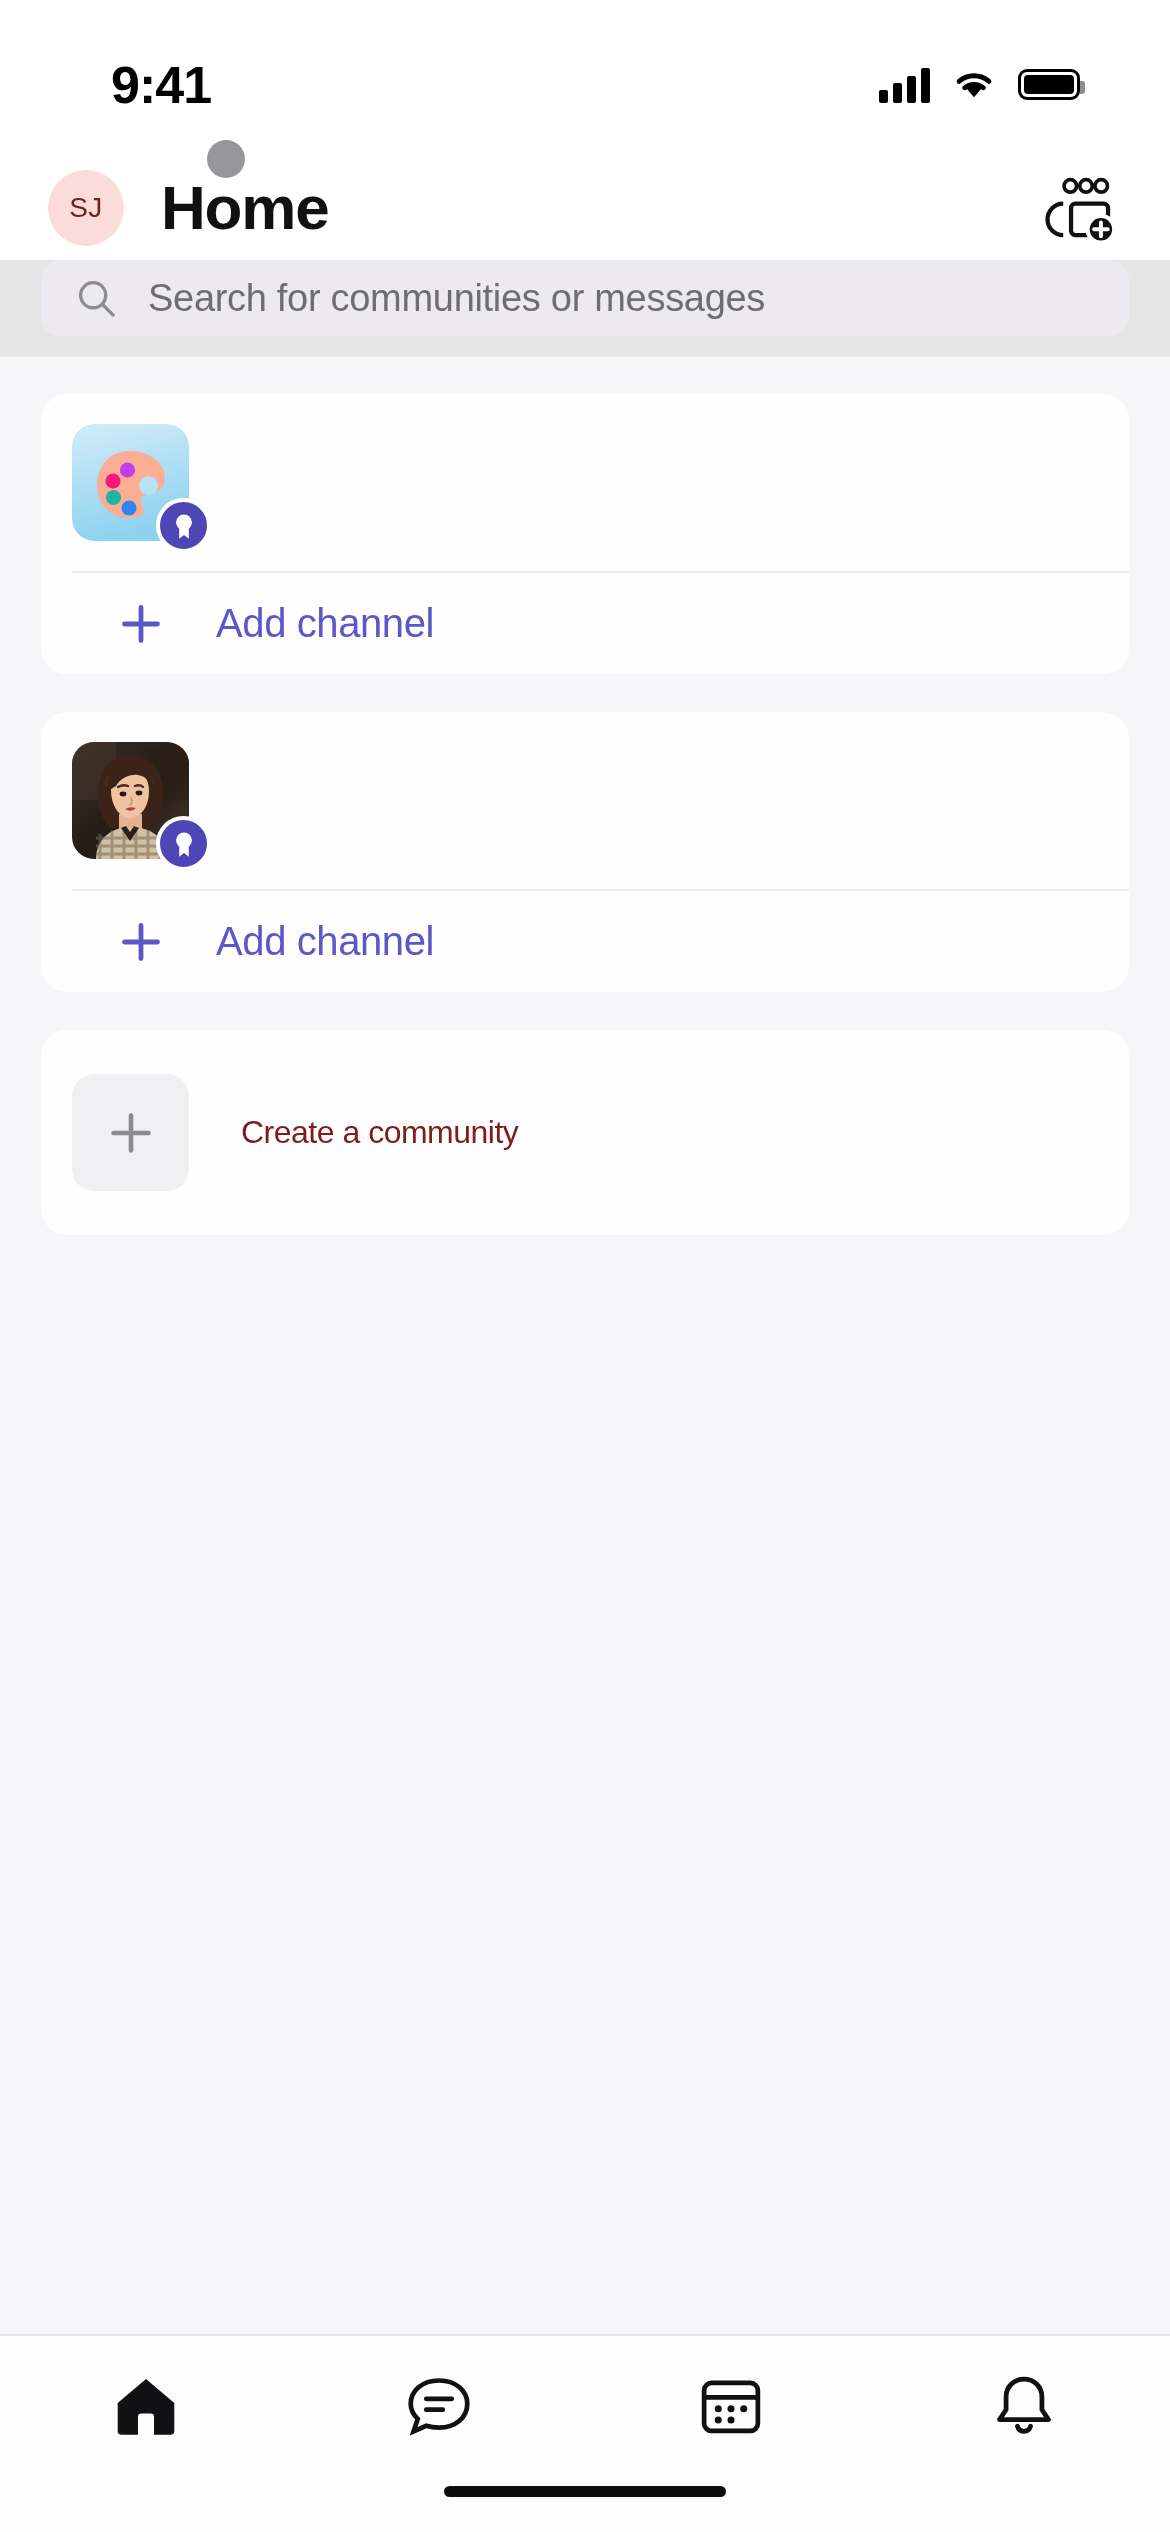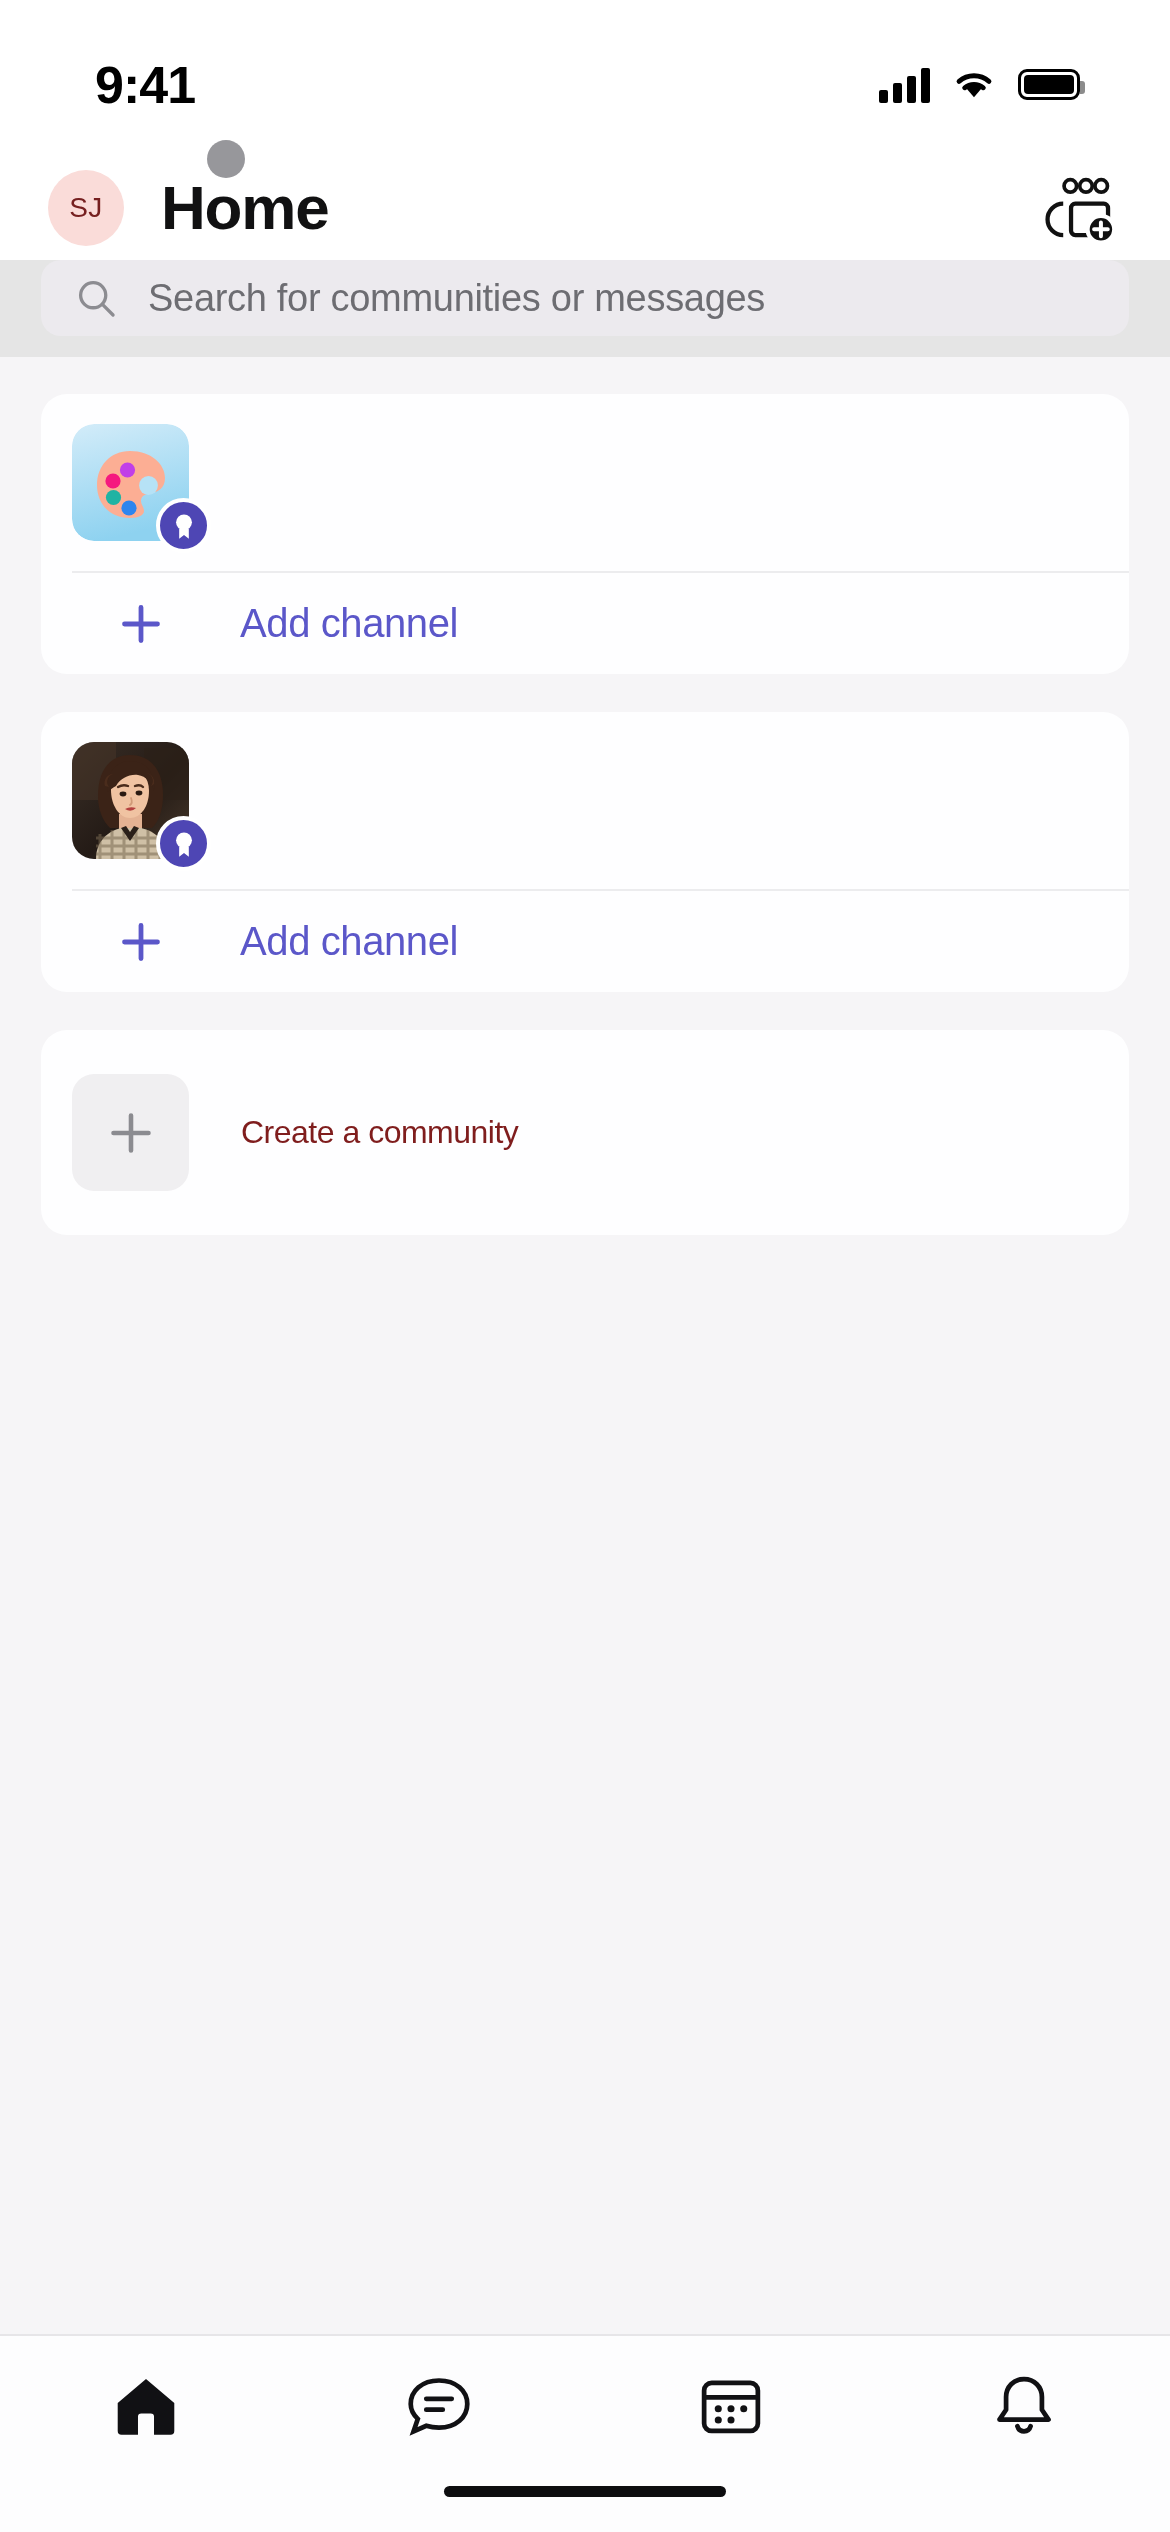--- a/index.html
+++ b/index.html
@@ -23,20 +23,21 @@
     flex:0 0 155px;
     background:#ffffff;
     display:flex; align-items:center; justify-content:space-between;
     padding:0 90px 0 95px;
     position:relative;
   }
   .status-time {
     font-size:52px; font-weight:700; color:#000;
     letter-spacing:-1px;
     margin-top:14px;
+    margin-left:16px;
   }
   .status-right { display:flex; align-items:center; gap:22px; margin-top:14px; }
   .bars { display:flex; align-items:flex-end; gap:5px; height:36px; }
   .bars i { display:block; width:9px; background:#000; border-radius:2px; }
   .bars i:nth-child(1){ height:13px; }
   .bars i:nth-child(2){ height:20px; }
   .bars i:nth-child(3){ height:27px; }
   .bars i:nth-child(4){ height:35px; }
   .battery {
     width:62px; height:31px; border:3px solid #000; border-radius:9px;
@@ -139,21 +140,21 @@
     height:2px; background:#ececee; margin-left:31px;
   }
 
   .addchannel-row {
     height:101px;
     display:flex; align-items:center;
     padding-left:77px;
   }
   .plus-icon { width:46px; height:46px; flex:0 0 46px; }
   .addchannel-label {
-    margin-left:76px;
+    margin-left:52px;
     font-size:40px; color:#5b57c9; letter-spacing:-.4px;text-align:right;
   }
 
   .create-row {
     height:205px;
     display:flex; align-items:center;
     padding:0 44px 0 31px;
   }
   .create-tile {
     width:117px; height:117px; border-radius:22px;

